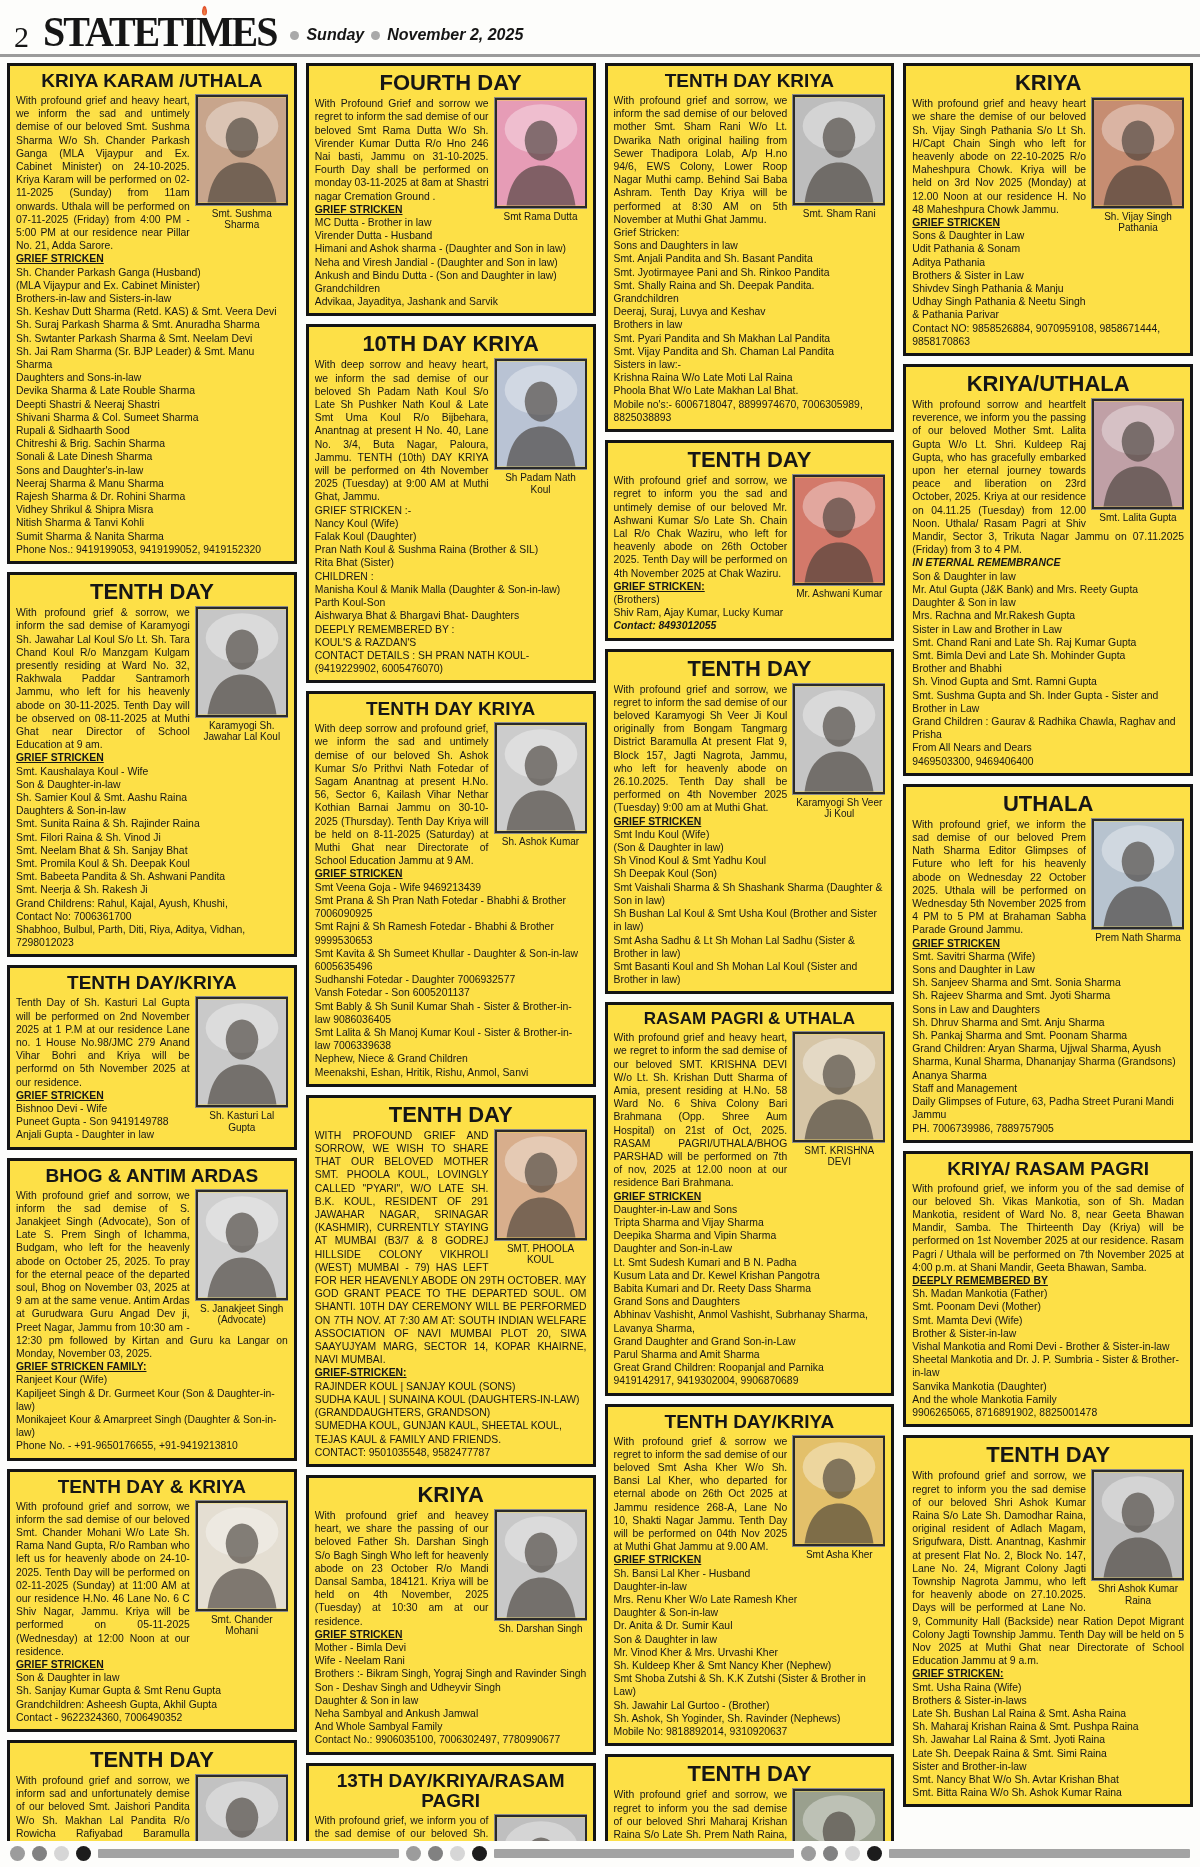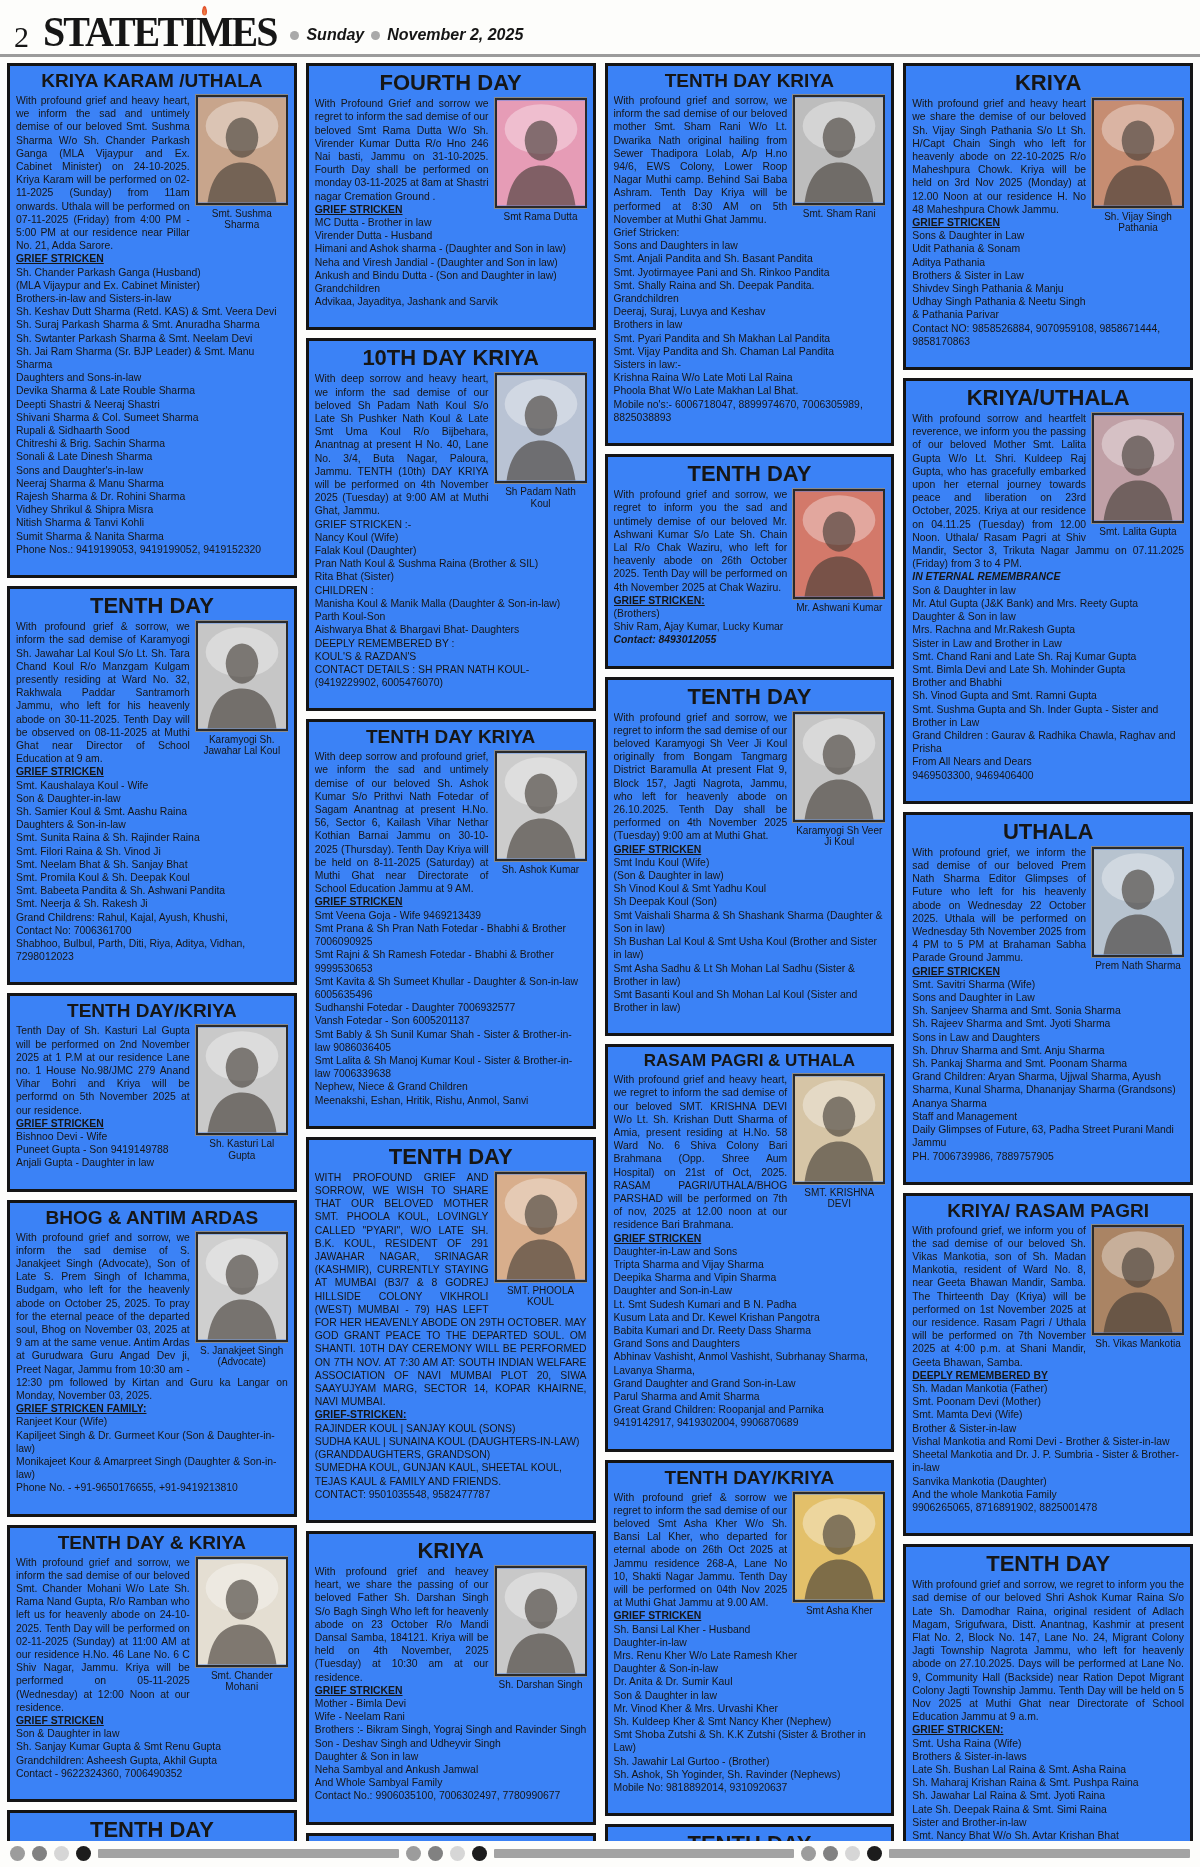--- a/index.html
+++ b/index.html
@@ -20,21 +20,21 @@
     font-size: 40px; line-height: .85; letter-spacing: -2px; word-spacing: -8px; transform: scaleY(1.08); transform-origin: bottom left; }
   .flame { position:absolute; top:-7px; left:68%; width:5px; height:9px;
     background: radial-gradient(ellipse at 50% 70%, #f08a4b 0%, #e2502a 60%, rgba(226,80,42,0) 100%);
     border-radius: 50% 50% 50% 50%/60% 60% 40% 40%; }
   .dateline { display:flex; align-items:center; gap:7px; padding-bottom: 6px; font-weight: bold; font-size: 16px; font-style: italic; }
   .datebullet { width:9px; height:9px; border-radius:50%; background:#a9a9a9; }
   
   .columns { position:absolute; top: 63px; left: 7px; right: 7px; bottom: 26px;
     display: flex; gap: 9px; overflow: hidden; }
   .col { flex: 1 1 0; display: flex; flex-direction: column; gap: 8px; overflow: hidden; }
-  .ad { border: 3px solid #141414; background: #3b82f6; padding: 4px 6px 19px; flex: 0 0 auto; }
+  .ad { border: 3px solid #141414; background: #fde047; padding: 4px 6px 5px; flex: 0 0 auto; }
   .ad-title { text-align: center; font-weight: bold; font-size: 22px; line-height: 1.05;
     margin: 1px 0 3px; letter-spacing: 0; }
   .ad-body { overflow: hidden; }
   .photo { float: right; width: 92px; margin: 1px 0 2px 6px; text-align: center; }
   .photo-img { width: 92px; height: 110px; border: 2px solid #2a2a2a; box-shadow: 0 0 0 1px #8a8a8a; position: relative; overflow: hidden; }
   .photo-img svg { display:block; width:100%; height:100%; }
   .photo-cap { font-size: 10px; font-weight: normal; line-height: 1.12; margin-top: 3px; }
   .intro { font-size: 10.4px; line-height: 1.27; text-align: justify; }
   .ln { font-size: 10.4px; line-height: 1.27; }
   .ln.h { font-weight: bold; text-decoration: underline; }
@@ -607,47 +607,47 @@
             <div class="ln">Sh. Pankaj Sharma and Smt. Poonam Sharma</div>
             <div class="ln">Grand Children: Aryan Sharma, Ujjwal Sharma, Ayush Sharma, Kunal Sharma, Dhananjay Sharma (Grandsons) Ananya Sharma</div>
             <div class="ln">Staff and Management</div>
             <div class="ln">Daily Glimpses of Future, 63, Padha Street Purani Mandi Jammu</div>
             <div class="ln">PH. 7006739986, 7889757905</div>
           </div>
         </div>
         <div class="ad">
           <div class="ad-title" style="font-size: 19px;">KRIYA/ RASAM PAGRI</div>
           <div class="ad-body">
-            <div class="photo">
-              <div class="photo-img">
-                <svg viewBox="0 0 92 110">
-                  <rect width="92" height="110" fill="#aa8464"></rect>
-                  <ellipse cx="46" cy="30" rx="38" ry="26" fill="rgba(255,255,255,0.35)"></ellipse>
-                  <ellipse cx="46" cy="42" rx="17" ry="21" fill="rgba(64,58,52,0.62)"></ellipse>
-                  <path d="M10 110 C14 78 30 68 46 68 C62 68 78 78 82 110 Z" fill="rgba(64,58,52,0.62)"></path>
-                </svg>
-              </div>
-              <div class="photo-cap">Sh. Vikas Mankotia</div>
-            </div>
             <div class="intro">With profound grief, we inform you of the sad demise of our beloved Sh. Vikas Mankotia, son of Sh. Madan Mankotia, resident of Ward No. 8, near Geeta Bhawan Mandir, Samba. The Thirteenth Day (Kriya) will be performed on 1st November 2025 at our residence. Rasam Pagri / Uthala will be performed on 7th November 2025 at 4:00 p.m. at Shani Mandir, Geeta Bhawan, Samba.</div>
             <div class="ln h">DEEPLY REMEMBERED BY</div>
             <div class="ln">Sh. Madan Mankotia (Father)</div>
             <div class="ln">Smt. Poonam Devi (Mother)</div>
             <div class="ln">Smt. Mamta Devi (Wife)</div>
             <div class="ln">Brother &amp; Sister-in-law</div>
             <div class="ln">Vishal Mankotia and Romi Devi - Brother &amp; Sister-in-law</div>
             <div class="ln">Sheetal Mankotia and Dr. J. P. Sumbria - Sister &amp; Brother-in-law</div>
             <div class="ln">Sanvika Mankotia (Daughter)</div>
             <div class="ln">And the whole Mankotia Family</div>
             <div class="ln">9906265065, 8716891902, 8825001478</div>
           </div>
         </div>
         <div class="ad">
           <div class="ad-title" style="font-size: 22px;">TENTH DAY</div>
           <div class="ad-body">
+            <div class="photo">
+              <div class="photo-img">
+                <svg viewBox="0 0 92 110">
+                  <rect width="92" height="110" fill="#bdbdbd"></rect>
+                  <ellipse cx="46" cy="30" rx="38" ry="26" fill="rgba(255,255,255,0.35)"></ellipse>
+                  <ellipse cx="46" cy="42" rx="17" ry="21" fill="rgba(64,58,52,0.62)"></ellipse>
+                  <path d="M10 110 C14 78 30 68 46 68 C62 68 78 78 82 110 Z" fill="rgba(64,58,52,0.62)"></path>
+                </svg>
+              </div>
+              <div class="photo-cap">Shri Ashok Kumar Raina</div>
+            </div>
             <div class="intro">With profound grief and sorrow, we regret to inform you the sad demise of our beloved Shri Ashok Kumar Raina S/o Late Sh. Damodhar Raina, original resident of Adlach Magam, Srigufwara, Distt. Anantnag, Kashmir at present Flat No. 2, Block No. 147, Lane No. 24, Migrant Colony Jagti Township Nagrota Jammu, who left for heavenly abode on 27.10.2025. Days will be performed at Lane No. 9, Community Hall (Backside) near Ration Depot Migrant Colony Jagti Township Jammu. Tenth Day will be held on 5 Nov 2025 at Muthi Ghat near Directorate of School Education Jammu at 9 a.m.</div>
             <div class="ln h">GRIEF STRICKEN:</div>
             <div class="ln">Smt. Usha Raina (Wife)</div>
             <div class="ln">Brothers &amp; Sister-in-laws</div>
             <div class="ln">Late Sh. Bushan Lal Raina &amp; Smt. Asha Raina</div>
             <div class="ln">Sh. Maharaj Krishan Raina &amp; Smt. Pushpa Raina</div>
             <div class="ln">Sh. Jawahar Lal Raina &amp; Smt. Jyoti Raina</div>
             <div class="ln">Late Sh. Deepak Raina &amp; Smt. Simi Raina</div>
             <div class="ln">Sister and Brother-in-law</div>
             <div class="ln">Smt. Nancy Bhat W/o Sh. Avtar Krishan Bhat</div>

